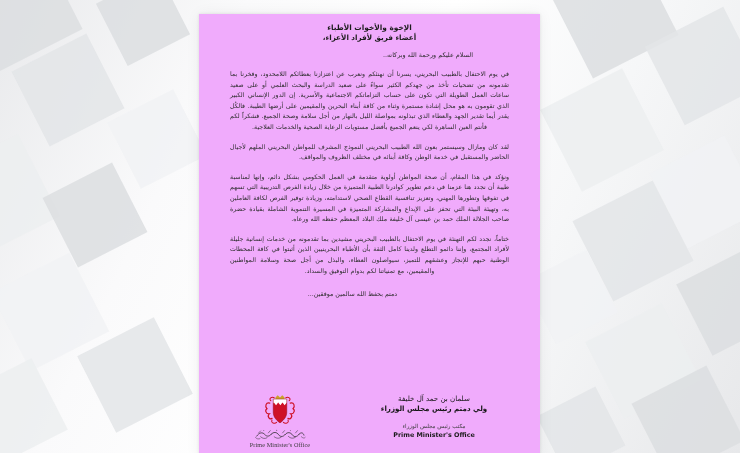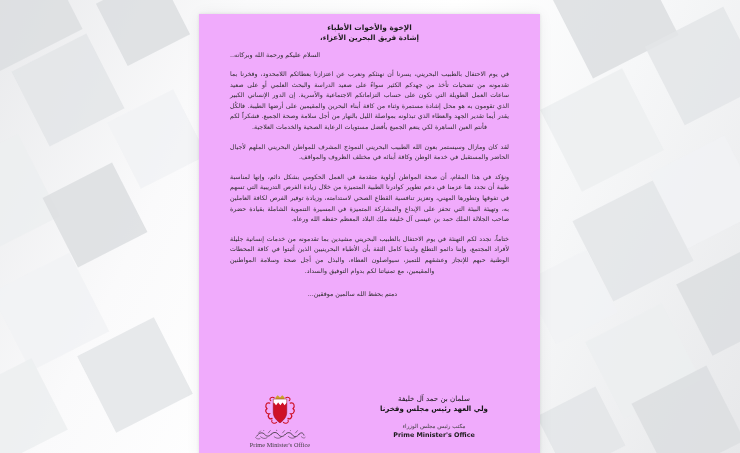--- a/index.html
+++ b/index.html
@@ -50,21 +50,21 @@
     font-size:7.4px;
     line-height:9.5px;
     letter-spacing:0;
     color:#1c1c1c;
     margin:0 0 0 0;
   }
   .hdr .l2{font-size:7.2px;}
 
   .greet{
     margin:9px 14px 4px 0;
-    text-align:left;
+    text-align:right;
     font-size:6.4px;
     line-height:9px;
     color:#2b2b2b;
     padding-right:22px;
   }
 
   .para{
     margin:9px 0 0 0;
     font-size:6.3px;
     line-height:10.6px;
@@ -154,38 +154,38 @@
   <div class="rhomb f" style="left:536px;top:262px;width:70px;height:70px;"></div>
   <div class="rhomb d" style="left:646px;top:380px;width:84px;height:84px;"></div>
   <div class="rhomb" style="left:548px;top:398px;width:66px;height:66px;"></div>
 </div>
 
 <div id="sheet">
   <div id="sheet-inner">
 
     <div class="hdr">
       <div>الإخوة والأخوات الأطباء</div>
-      <div class="l2">إشادة فريق البحرين الأعزاء،</div>
+      <div class="l2">أعضاء فريق لأفراد الأعزاء،</div>
     </div>
 
     <div class="greet">السلام عليكم ورحمة الله وبركاته..</div>
 
     <p class="para">في يوم الاحتفال بالطبيب البحريني، يسرنا أن نهنئكم ونعرب عن اعتزازنا بعطائكم اللامحدود، وفخرنا بما تقدمونه من تضحيات تأخذ من جهدكم الكثير سواءً على صعيد الدراسة والبحث العلمي أو على صعيد ساعات العمل الطويلة التي تكون على حساب التزاماتكم الاجتماعية والأسرية. إن الدور الإنساني الكبير الذي تقومون به هو محل إشادة مستمرة وثناء من كافة أبناء البحرين والمقيمين على أرضها الطيبة. فالكُل يقدر أيما تقدير الجهد والعطاء الذي تبذلونه بمواصلة الليل بالنهار من أجل سلامة وصحة الجميع. فشكراً لكم فأنتم العين الساهرة لكي ينعم الجميع بأفضل مستويات الرعاية الصحية والخدمات العلاجية.</p>
     <p class="para last-right">لقد كان ومازال وسيستمر بعون الله الطبيب البحريني النموذج المشرف للمواطن البحريني الملهم لأجيال الحاضر والمستقبل في خدمة الوطن وكافة أبنائه في مختلف الظروف والمواقف.</p>
     <p class="para last-right">ونؤكد في هذا المقام، أن صحة المواطن أولوية متقدمة في العمل الحكومي بشكل دائم، وإنها لمناسبة طيبة أن نجدد هنا عزمنا في دعم تطوير كوادرنا الطبية المتميزة من خلال زيادة الفرص التدريبية التي تسهم في تفوقها وتطورها المهني، وتعزيز تنافسية القطاع الصحي لاستدامته، وزيادة توفير الفرص لكافة العاملين به، وتهيئة البيئة التي تحفز على الإبداع والمشاركة المتميزة في المسيرة التنموية الشاملة بقيادة حضرة صاحب الجلالة الملك حمد بن عيسى آل خليفة ملك البلاد المعظم حفظه الله ورعاه.</p>
     <p class="para">ختاماً، نجدد لكم التهنئة في يوم الاحتفال بالطبيب البحريني مشيدين بما تقدمونه من خدمات إنسانية جليلة لأفراد المجتمع، وإننا دائمو التطلع ولدينا كامل الثقة بأن الأطباء البحرينيين الذين أثبتوا في كافة المحطات الوطنية حبهم للإنجاز وعشقهم للتميز، سيواصلون العطاء، والبذل من أجل صحة وسلامة المواطنين والمقيمين، مع تمنياتنا لكم بدوام التوفيق والسداد.</p>
 
     <div class="closing">دمتم بحفظ الله سالمين موفقين...</div>
   </div>
 
   <div id="sigrow">
 
     <div id="sigtext">
       <div class="name">سلمان بن حمد آل خليفة</div>
-      <div class="title">ولي العهد رئيس مجلس وفخرنا</div>
+      <div class="title">ولي دمتم رئيس مجلس الوزراء</div>
       <div class="pmo-ar">مكتب رئيس مجلس الوزراء</div>
       <div class="pmo-en">Prime Minister's Office</div>
     </div>
 
     <div id="emblemwrap">
 
       <svg id="emblem" width="34" height="34" viewBox="0 0 60 60">
         <g>
 
           <path d="M12 16 C5 14 3 22 7 26 C3 28 5 36 11 35 C7 39 11 46 16 43" fill="none" stroke="#CE1126" stroke-width="2.1" stroke-linecap="round"></path>

